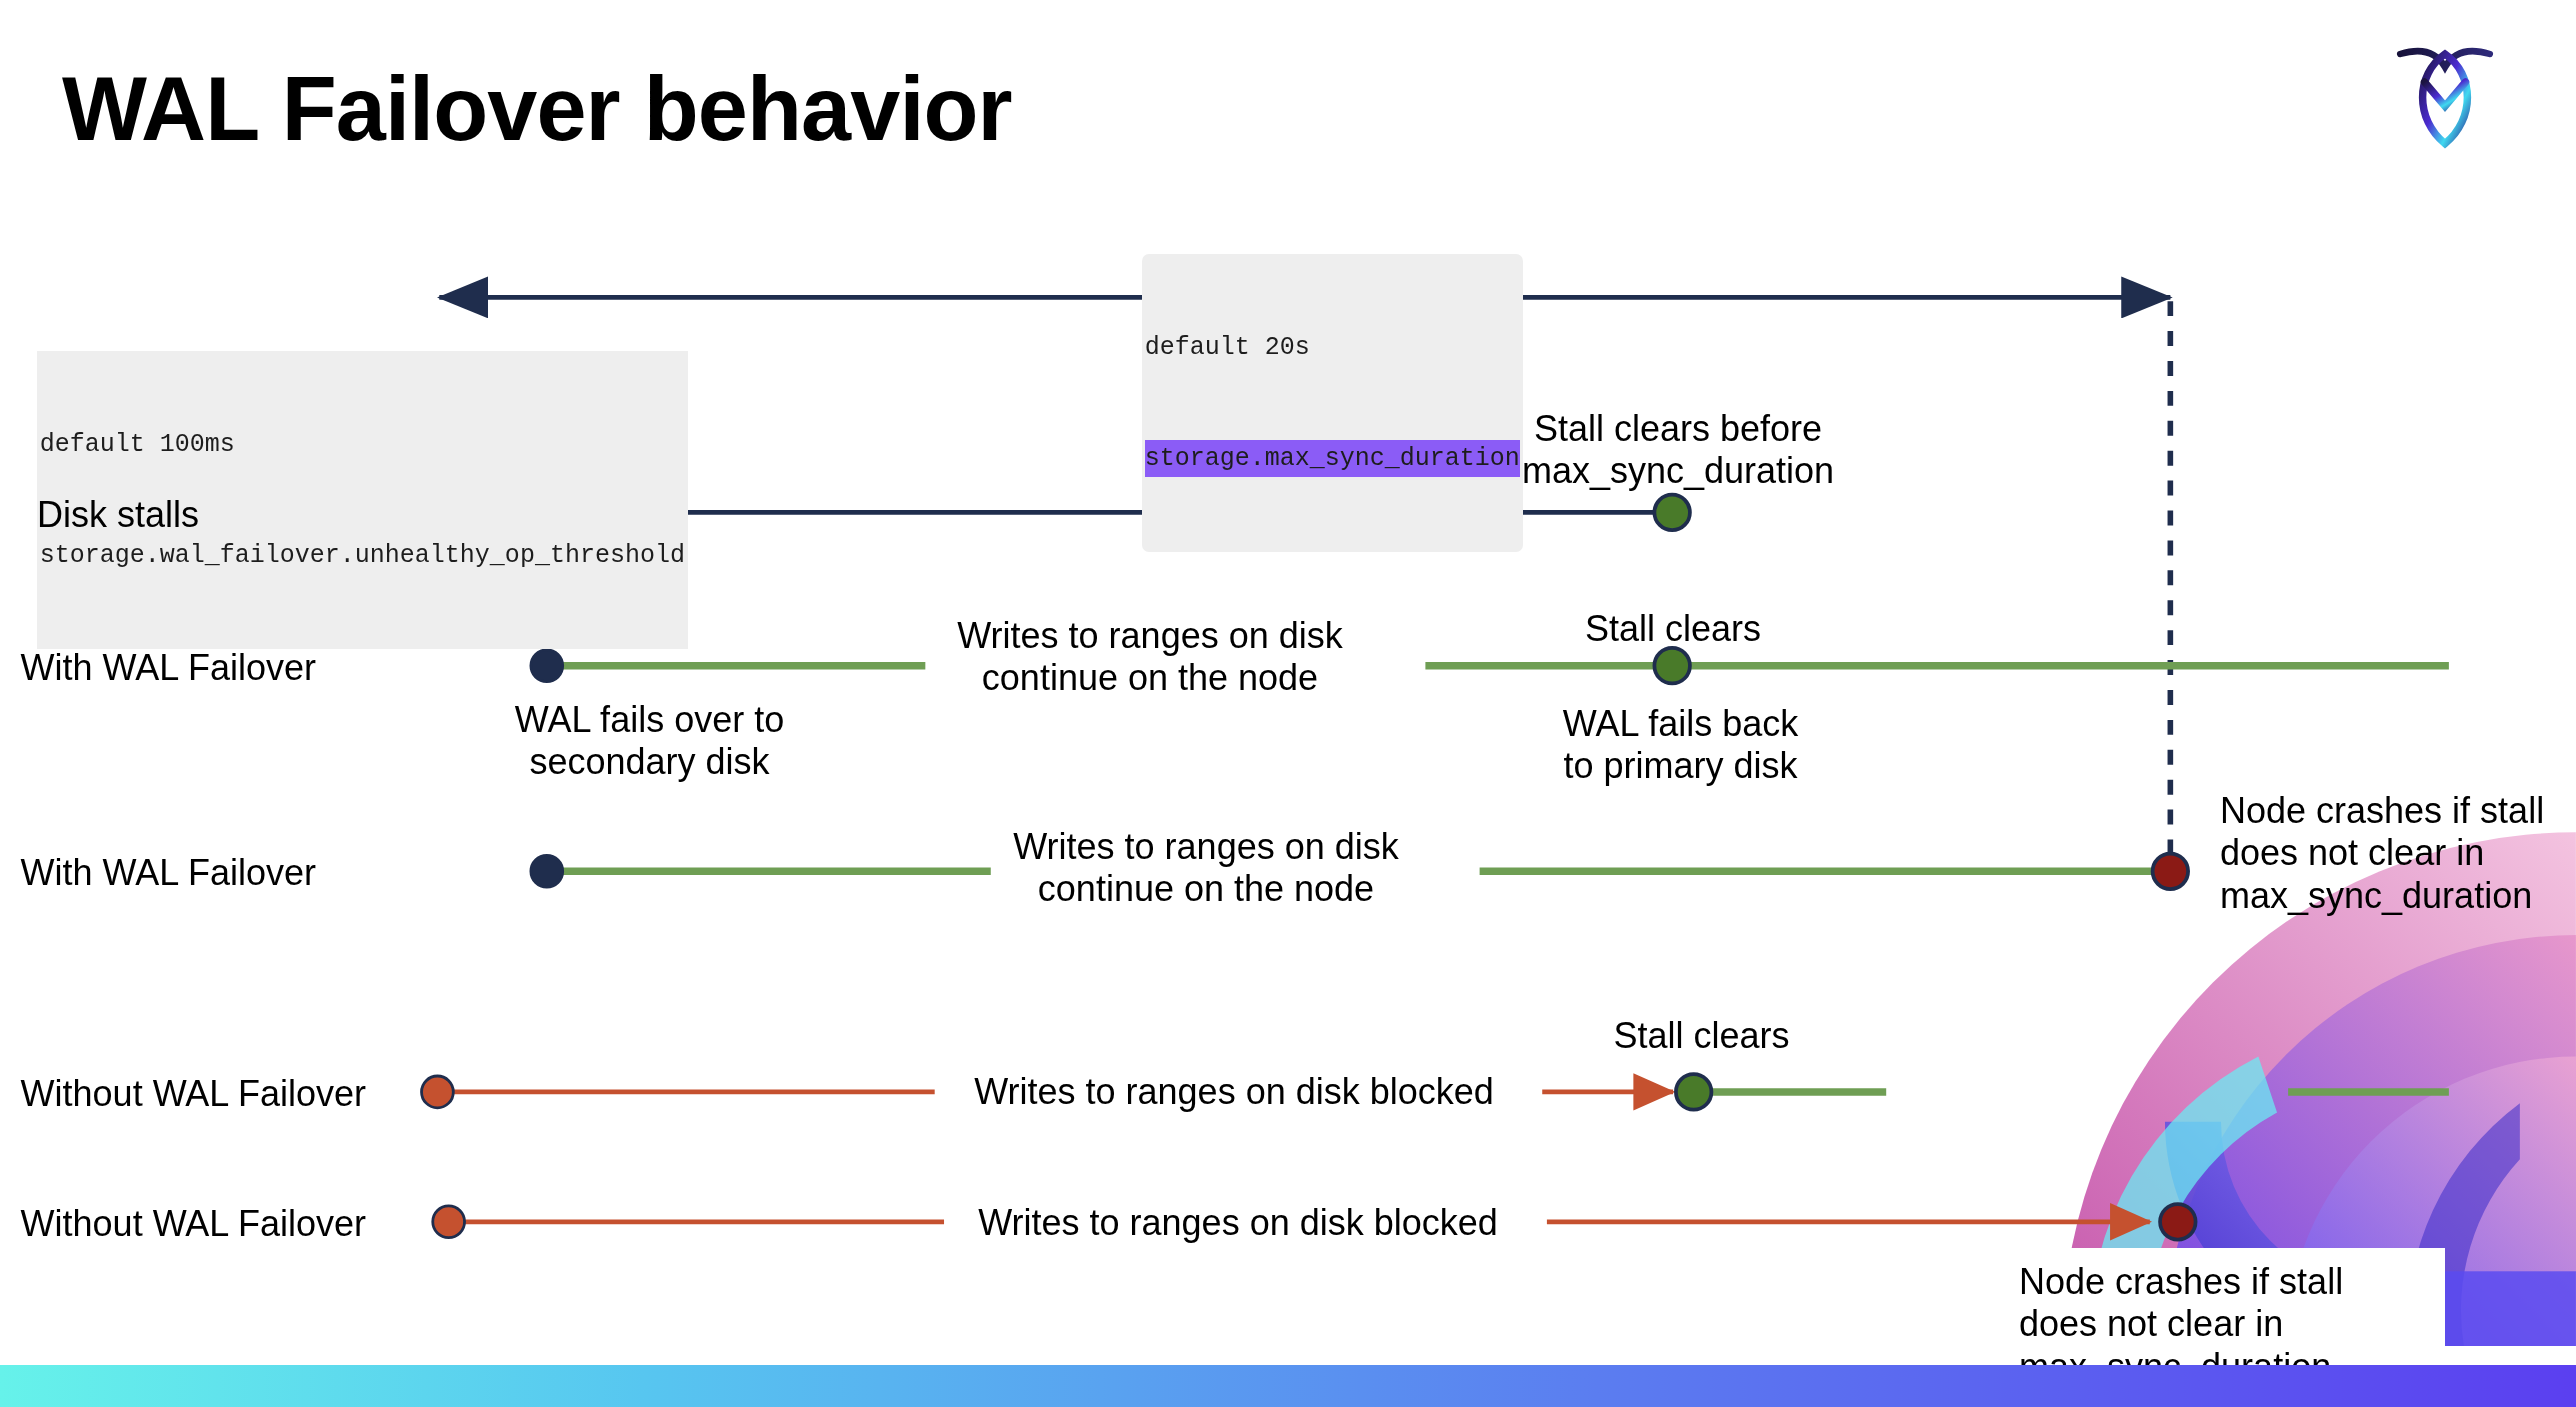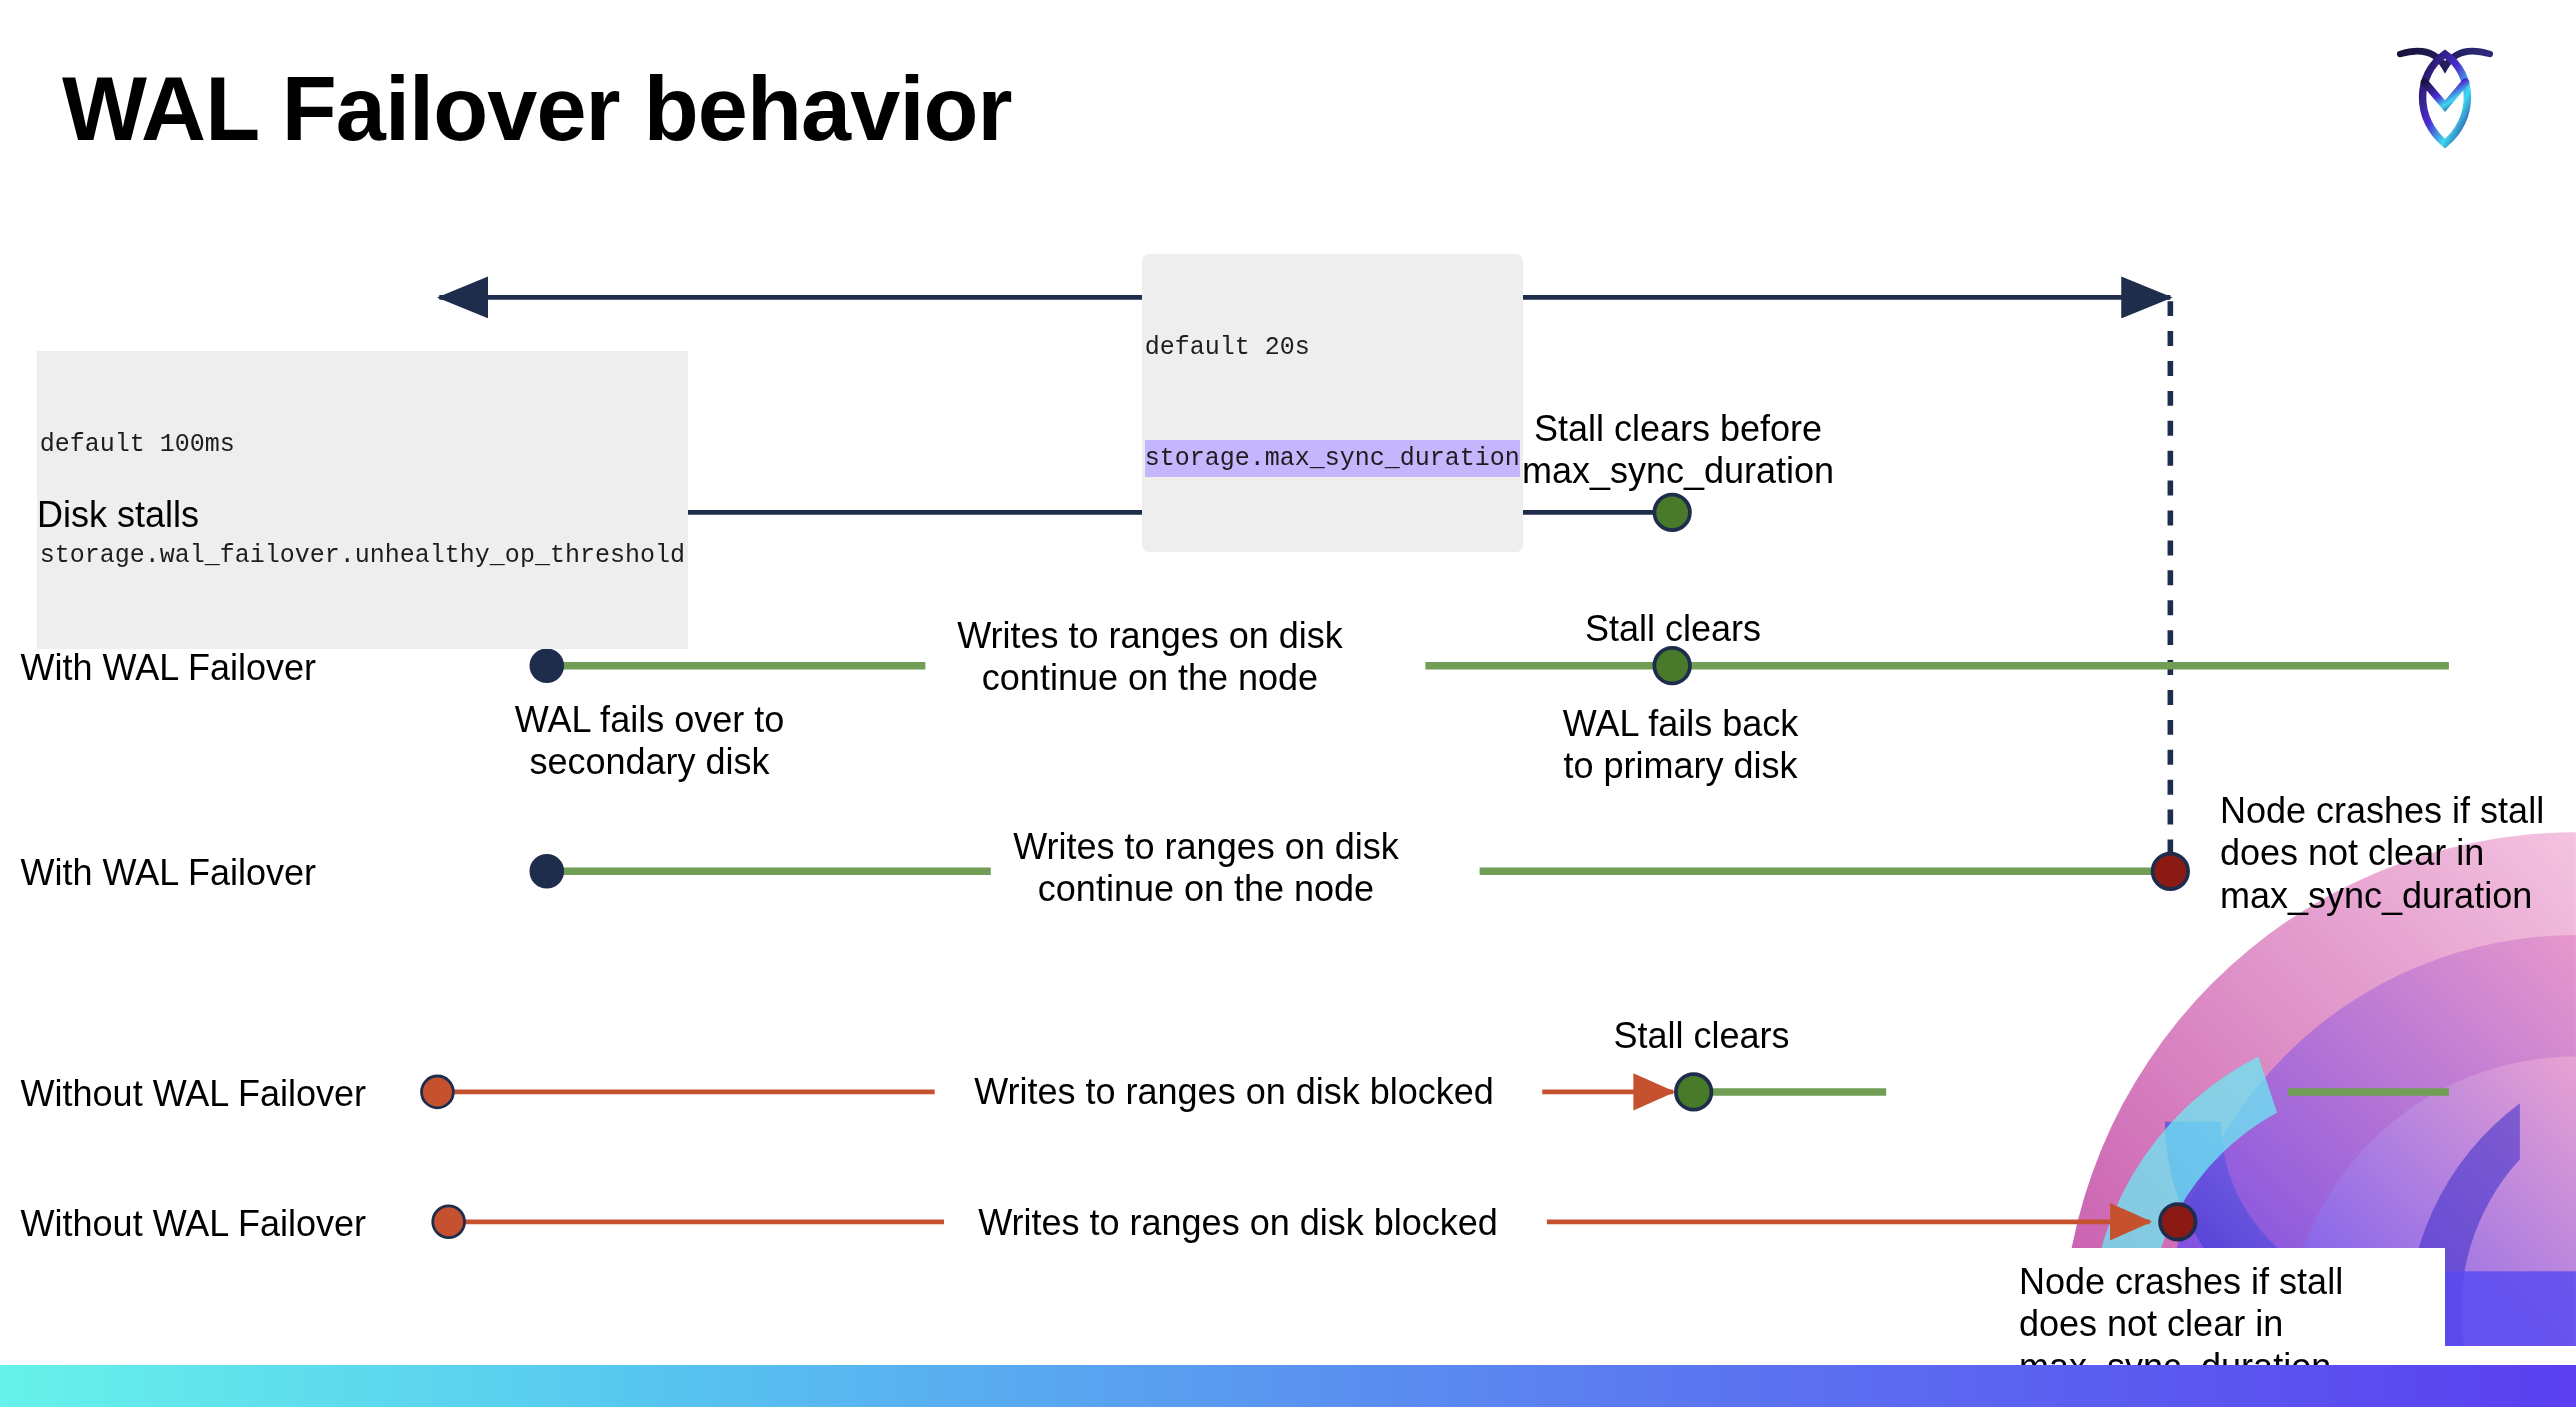--- a/index.html
+++ b/index.html
@@ -35,21 +35,21 @@
     position:absolute;
     font-family:"Liberation Mono", monospace;
     font-size:25px;color:#1d1d1d;
     background:#eeeeee;
     line-height:1.48;
     white-space:pre;
     padding:0.9px 2.8px;
   }
   #code-top{left:1142px;top:254px;text-align:left;border-radius:7px;}
   #code-top .l1{display:block;background:#eeeeee;width:max-content;}
-  #code-top .l2{display:block;background:#c4b5fd;width:max-content;}
+  #code-top .l2{display:block;background:#8b5cf6;width:max-content;}
   #code-left{left:37px;top:351px;}
   #code-left .l1{display:block;background:#eeeeee;width:max-content;}
   #code-left .l2{display:block;background:#eeeeee;width:max-content;}
   .code .l1,.code .l2{background:#eeeeee;}
 
   
   .rowlabel{
     position:absolute;
     font-size:36px;color:#000;
     white-space:nowrap;

